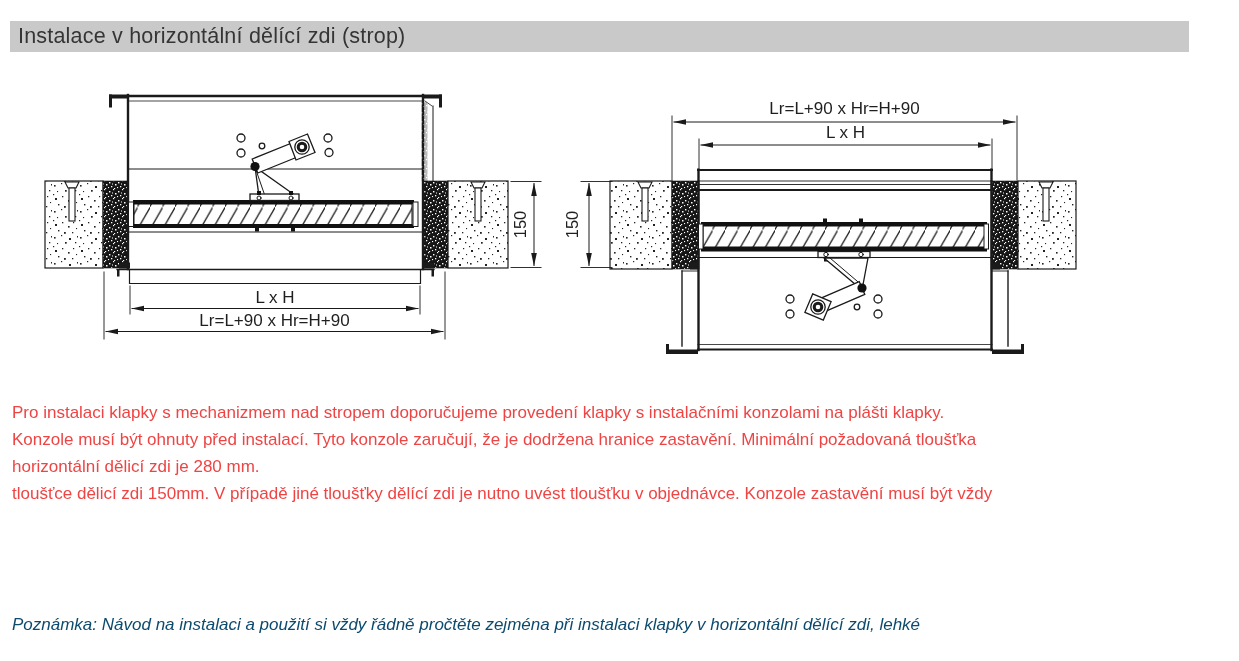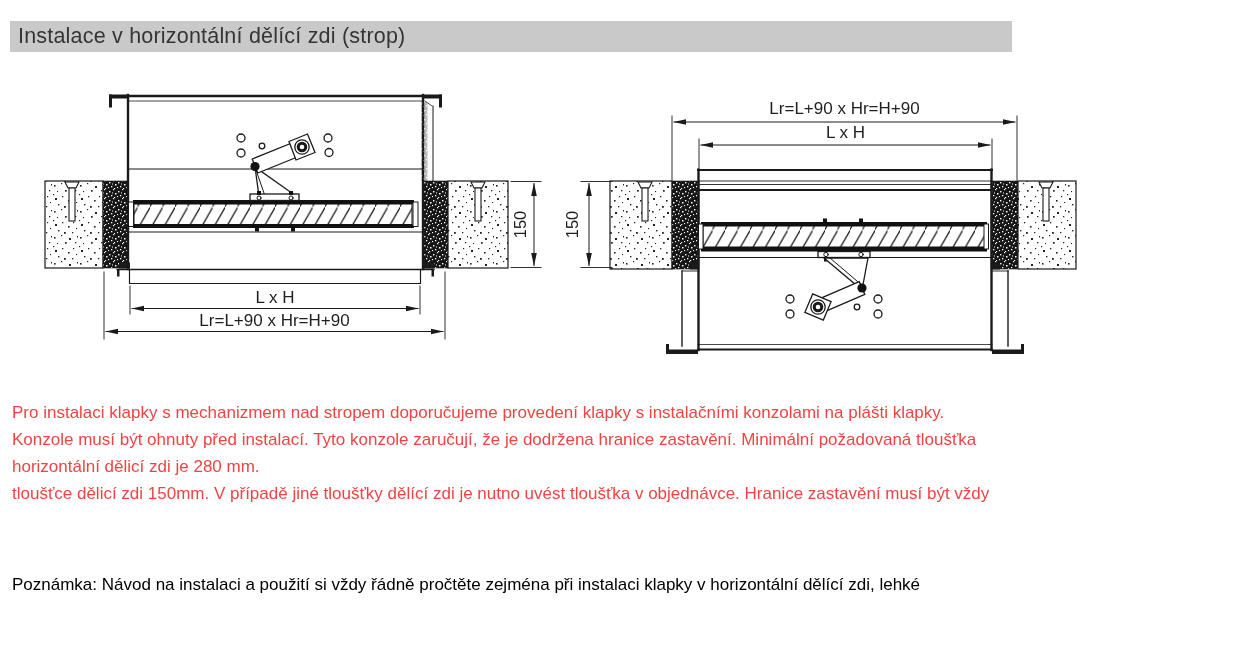--- a/index.html
+++ b/index.html
@@ -1,36 +1,36 @@
 <!DOCTYPE html>
 <html><head>
 <meta charset="utf-8">
 <style>
   html,body{margin:0;padding:0;}
   body{
     width:1239px;height:661px;background:#ffffff;position:relative;overflow:hidden;
     font-family:"Liberation Sans",sans-serif;
   }
   .titlebar{
-    position:absolute;left:10px;top:21px;width:1002px;height:31px;background:#c9c9c9;
+    position:absolute;left:10px;top:21px;width:1179px;height:31px;background:#c9c9c9;
   }
   .titlebar span{
     display:block;padding-left:8px;font-size:21.5px;line-height:31px;color:#353535;letter-spacing:.2px;
   }
   svg.diag{position:absolute;left:0;top:0;}
   svg text{font-family:"Liberation Sans",sans-serif;fill:#1f1f1f;}
   .dimtext{font-size:17px;}
   .dimtext-sm{font-size:16.5px;}
   .bodytext{
     position:absolute;left:12px;top:399px;font-size:17px;line-height:27px;
     color:#ef4444;white-space:nowrap;letter-spacing:0;
   }
   .notetext{
-    position:absolute;left:12px;top:571px;font-size:17px;line-height:27px;
-    color:#000000;white-space:nowrap;
+    position:absolute;left:12px;top:611px;font-size:17px;line-height:27px;
+    color:#0c4a6e;white-space:nowrap;font-style:italic;
   }
 </style>
 </head>
 <body>
 
 <div class="titlebar">
   <span>Instalace v horizontální dělící zdi (strop)</span>
 </div>
 
 <svg class="diag" width="1239" height="395" viewBox="0 0 1239 395">
@@ -255,18 +255,18 @@
       <circle cx="878" cy="314" r="4"></circle>
       <circle cx="857" cy="307" r="2.8"></circle>
     </g>
   </g>
 </svg>
 
 <div class="bodytext">
   <div>Pro instalaci klapky s mechanizmem nad stropem doporučujeme provedení klapky s instalačními konzolami na plášti klapky.</div>
   <div>Konzole musí být ohnuty před instalací. Tyto konzole zaručují, že je dodržena hranice zastavění. Minimální požadovaná tloušťka</div>
   <div>horizontální dělicí zdi je 280 mm.</div>
-  <div>tloušťce dělicí zdi 150mm. V případě jiné tloušťky dělící zdi je nutno uvést tloušťka v objednávce. Hranice zastavění musí být vždy</div>
+  <div>tloušťce dělicí zdi 150mm. V případě jiné tloušťky dělící zdi je nutno uvést tloušťku v objednávce. Konzole zastavění musí být vždy</div>
 </div>
 
 <div class="notetext">
   <div>Poznámka: Návod na instalaci a použití si vždy řádně pročtěte zejména při instalaci klapky v horizontální dělící zdi, lehké</div>
 </div>
 
 </body></html>

